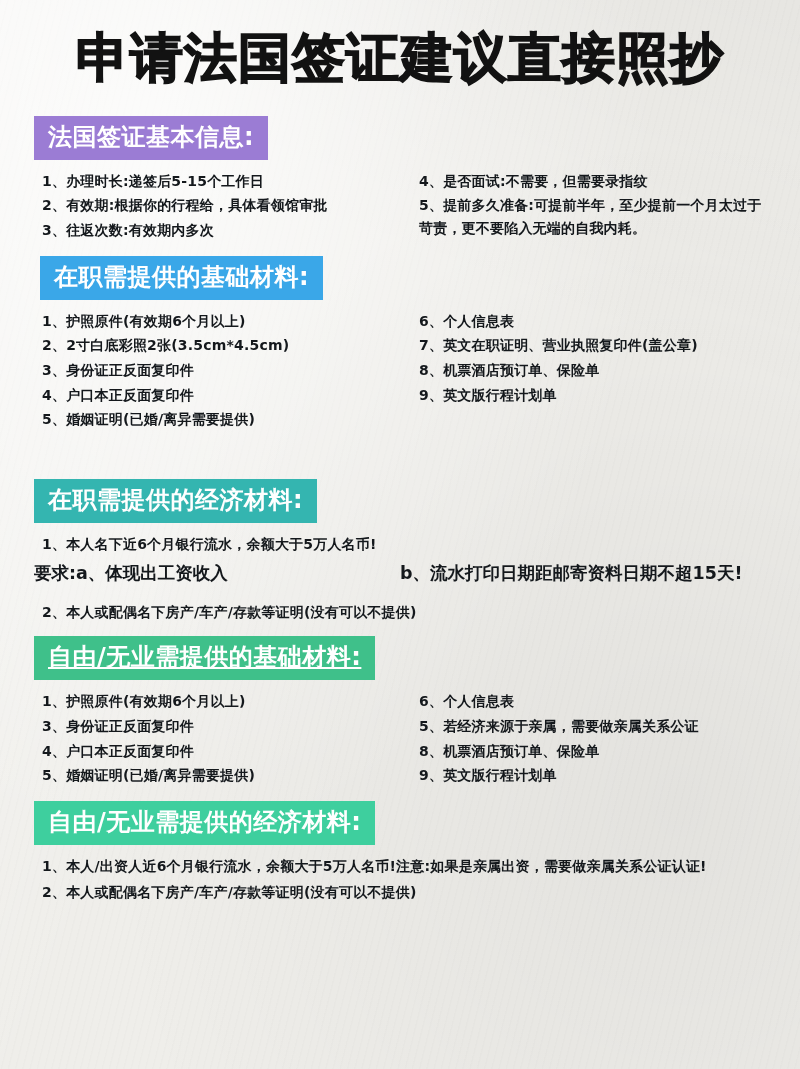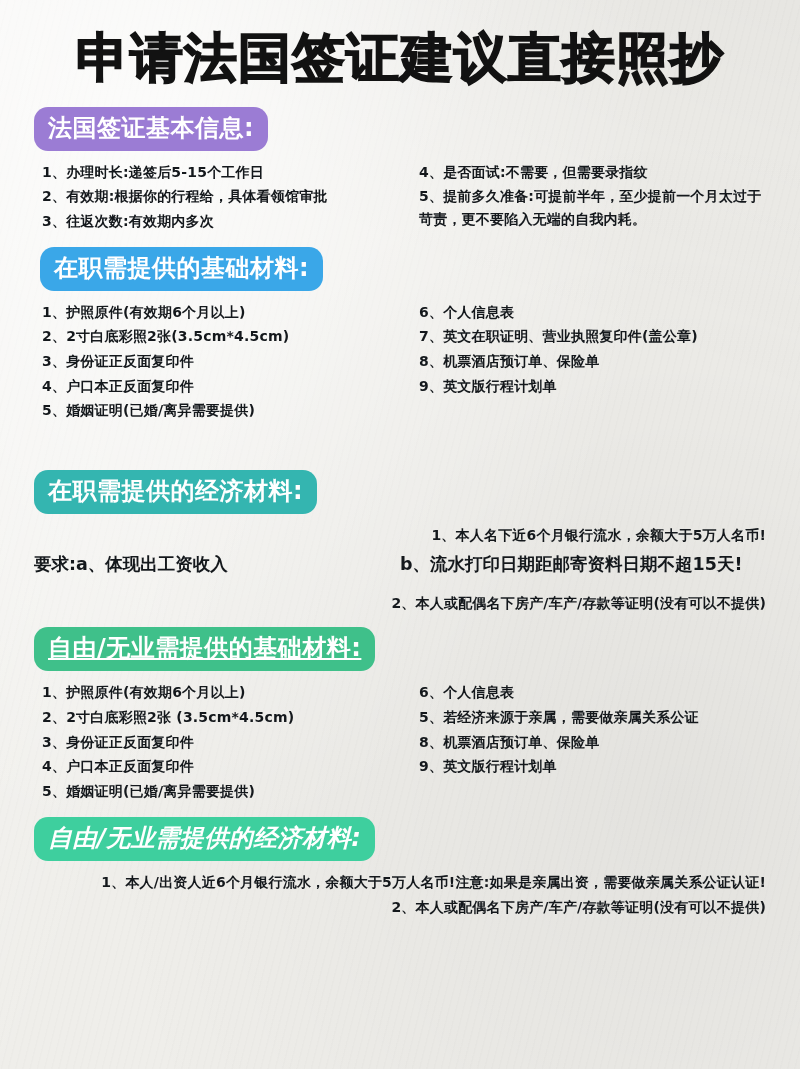--- a/index.html
+++ b/index.html
@@ -34,38 +34,38 @@
     pointer-events: none;
   }
   .title {
     position: relative;
     font-size: 53px;
     line-height: 1.05;
     font-weight: bold;
     letter-spacing: 1px;
     color: #121212;
     text-align: center;
-    margin: 8px 0 11px 0;
+    margin: 8px 0 20px 0;
     -webkit-text-stroke: 1.5px #121212;
     font-family: "DejaVu Sans", "Liberation Sans", sans-serif;
   }
   .content {
     position: relative;
     padding: 0 8px;
   }
   .section {
     margin-bottom: 2px;
   }
   .sec-head {
     display: inline-block;
     font-size: 24px;
     font-weight: bold;
     color: #ffffff;
     padding: 5px 14px 7px 14px;
-    border-radius: 14px;
+    border-radius: 0;
     margin: 10px 0 10px 0;
     letter-spacing: 0.5px;
     white-space: nowrap;
     font-family: "DejaVu Sans", "Liberation Sans", sans-serif;
   }
   .cols {
     display: flex;
     gap: 18px;
   }
   .col {
@@ -76,21 +76,20 @@
     font-size: 14px;
     font-weight: bold;
     color: #14181c;
     line-height: 1.62;
     margin: 0 0 2px 8px;
     font-family: "DejaVu Sans", "Liberation Sans", sans-serif;
     letter-spacing: 0.2px;
   }
   .full .item {
     margin-bottom: 3px;
-    text-align: right;
   }
   .req-row {
     display: flex;
     font-size: 17.5px;
     font-weight: bold;
     color: #14181c;
     line-height: 1.6;
     font-family: "DejaVu Sans", "Liberation Sans", sans-serif;
     margin-bottom: 14px;
     justify-content: flex-end;
@@ -151,34 +150,33 @@
         <span class="req-b">b、流水打印日期距邮寄资料日期不超15天!</span>
       </div>
       <p class="item">2、本人或配偶名下房产/车产/存款等证明(没有可以不提供)</p>
     </div>
 
     <div class="section">
       <div class="sec-head" style="background:#3fc08a;text-decoration:underline;">自由/无业需提供的基础材料:</div>
       <div class="cols">
         <div class="col col-left">
           <p class="item">1、护照原件(有效期6个月以上)</p>
-          <p class="item">2、2寸白底彩照2张 (3.5cm*4.5cm)</p>
           <p class="item">3、身份证正反面复印件</p>
           <p class="item">4、户口本正反面复印件</p>
           <p class="item">5、婚姻证明(已婚/离异需要提供)</p>
         </div>
         <div class="col col-right">
           <p class="item">6、个人信息表</p>
           <p class="item">5、若经济来源于亲属，需要做亲属关系公证</p>
           <p class="item">8、机票酒店预订单、保险单</p>
           <p class="item">9、英文版行程计划单</p>
         </div>
       </div>
     </div>
 
     <div class="section full">
-      <div class="sec-head" style="background:#3ecf9e;font-style:italic;">自由/无业需提供的经济材料:</div>
+      <div class="sec-head" style="background:#3ecf9e;">自由/无业需提供的经济材料:</div>
       <p class="item">1、本人/出资人近6个月银行流水，余额大于5万人名币!注意:如果是亲属出资，需要做亲属关系公证认证!</p>
       <p class="item">2、本人或配偶名下房产/车产/存款等证明(没有可以不提供)</p>
     </div>
 
   </div>
 </div>
 
 </body></html>

